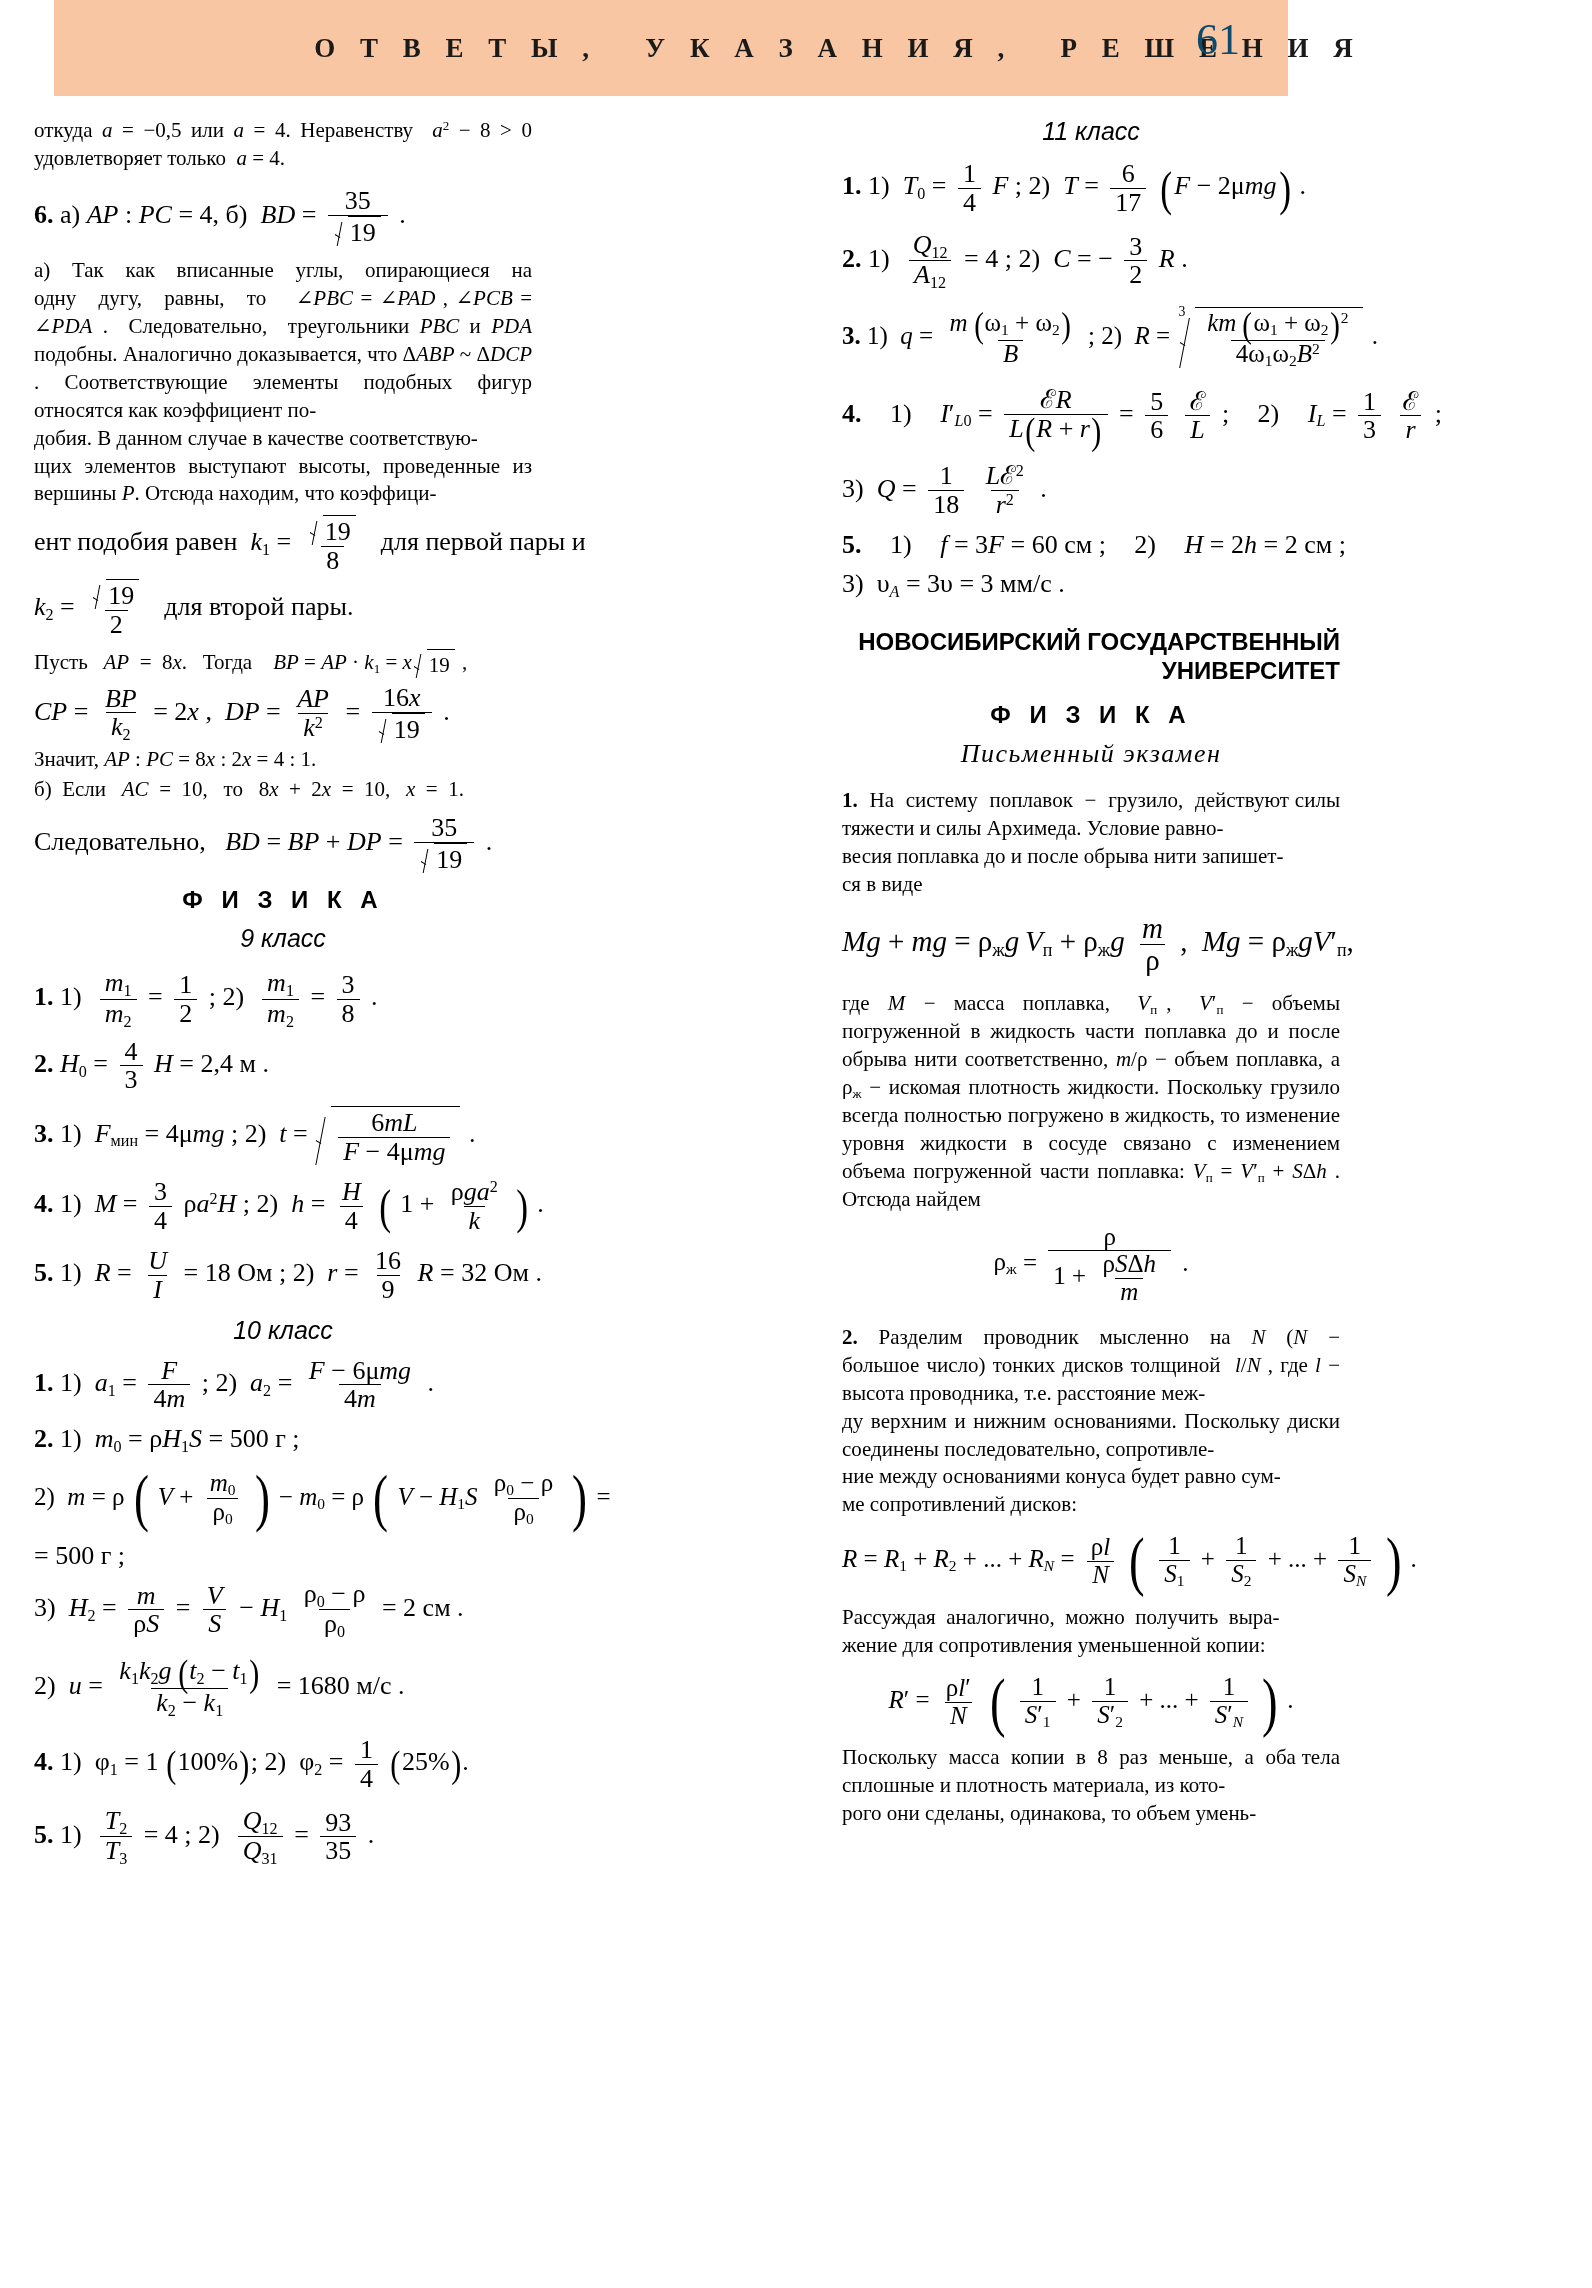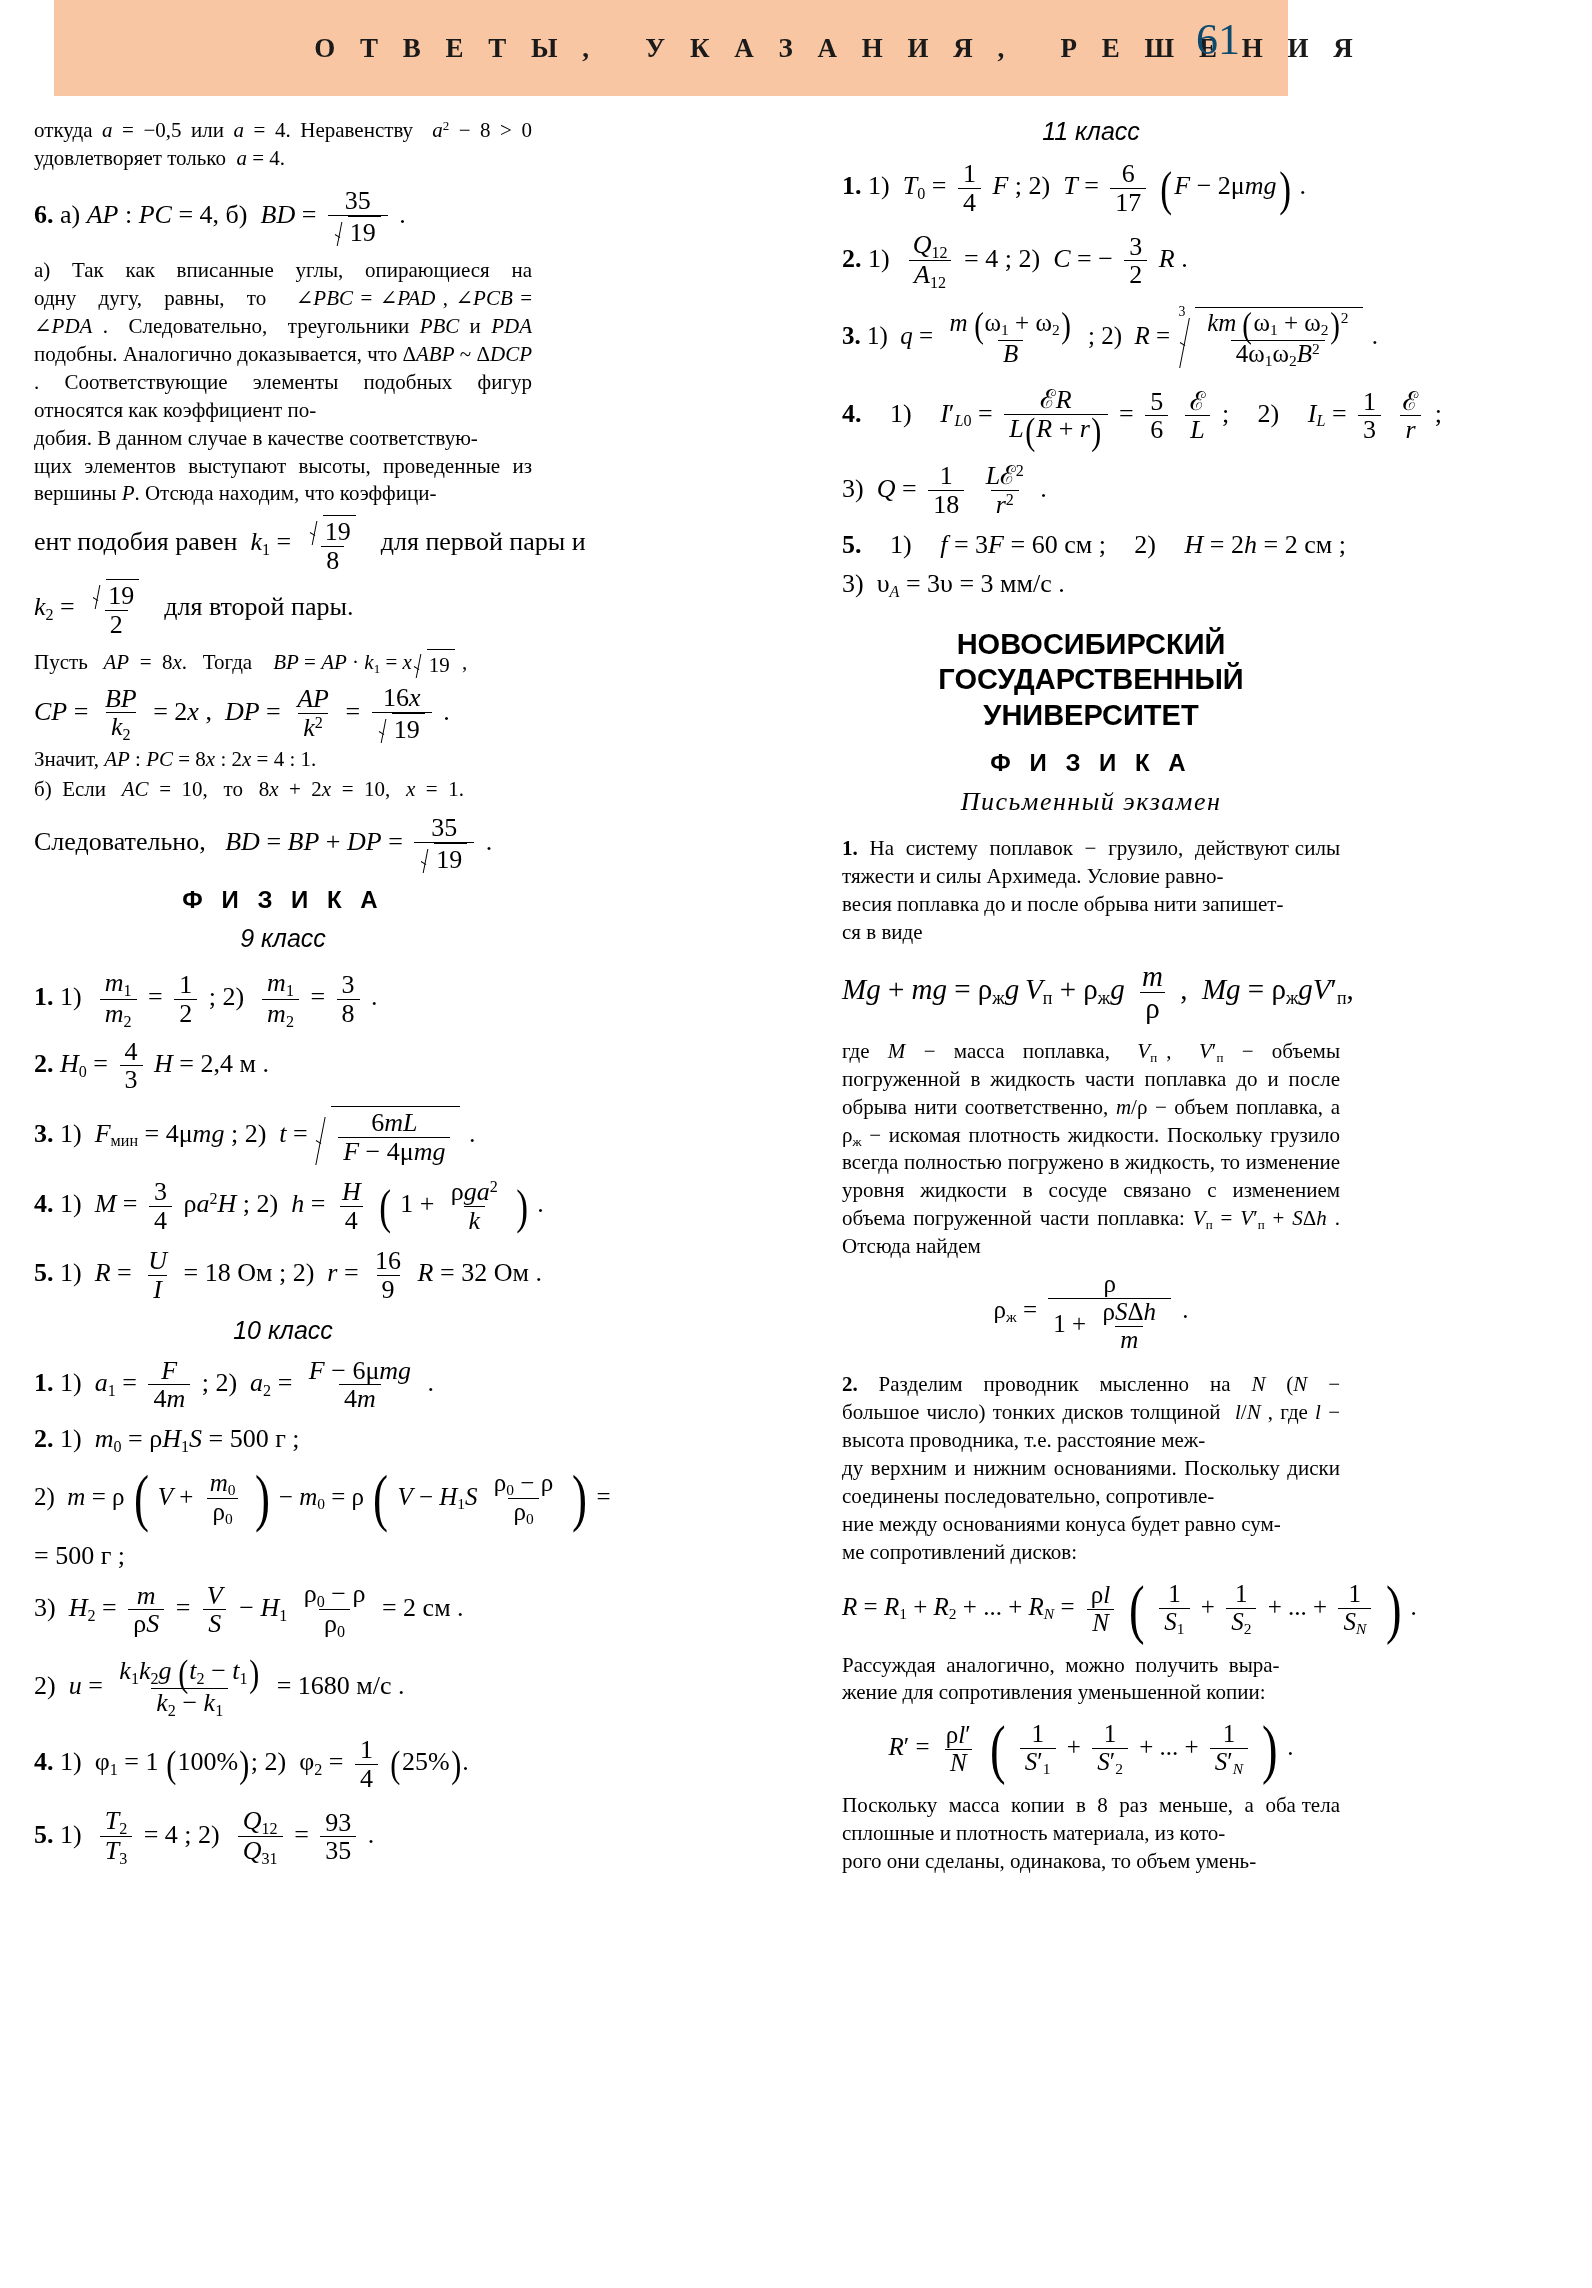--- a/index.html
+++ b/index.html
@@ -57,23 +57,23 @@
     font-weight:bold;font-size:24px;letter-spacing:6px;
     margin:12px 0 10px 0;
   }
   .h-class{
     text-align:center;
     font-family:"Liberation Sans","DejaVu Sans",sans-serif;
     font-style:italic;font-size:25px;font-weight:normal;
     margin:8px 0 10px 0;
   }
   .h-univ{
-    text-align:center;
+    text-align:right;
     font-family:"Liberation Sans","DejaVu Sans",sans-serif;
-    font-weight:bold;font-size:29px;line-height:1.22;
+    font-weight:bold;font-size:24px;line-height:1.22;
     margin:26px 0 16px 0;
   }
   .h-exam{
     text-align:center;
     font-family:"Liberation Serif","DejaVu Serif",serif;
     font-style:italic;font-size:26px;letter-spacing:1.5px;
     margin:10px 0 18px 0;
   }
   .h-variant{
     text-align:center;

